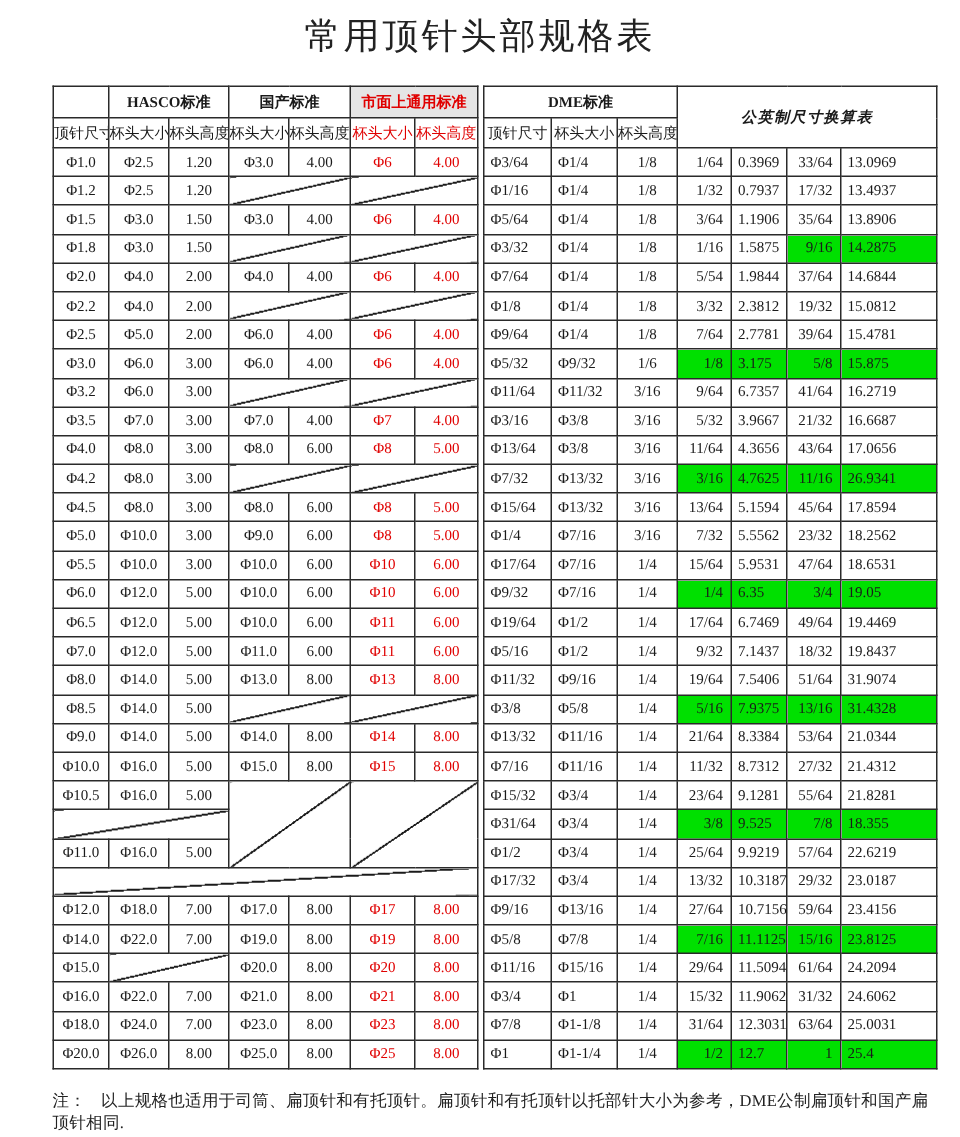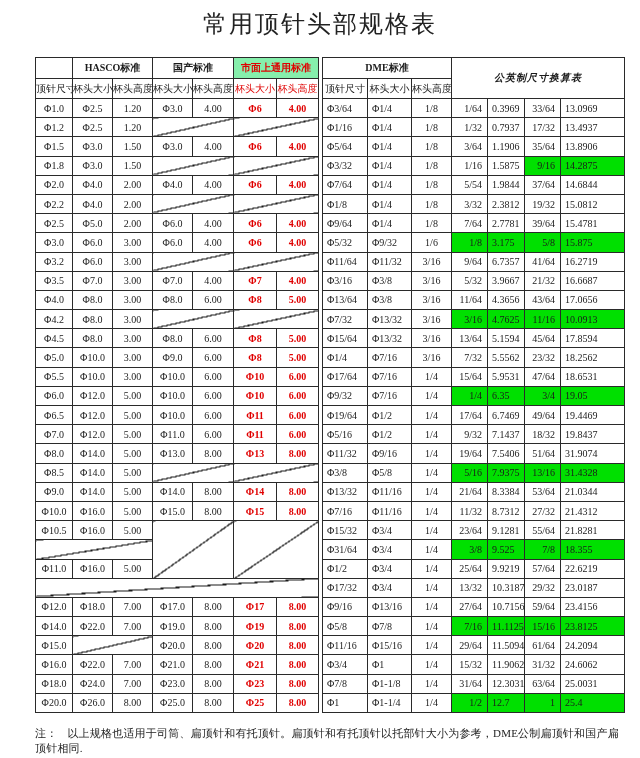--- a/index.html
+++ b/index.html
@@ -14,22 +14,22 @@
   }
   .tables{position:absolute;top:57px;left:35px;display:flex;gap:3px;}
   table{border-collapse:collapse;table-layout:fixed;border:1.5px solid #141414;}
   th,td{
     border:1px solid #2a2a2a;padding:0;font-size:10px;font-weight:400;
     text-align:center;vertical-align:middle;white-space:nowrap;overflow:hidden;
   }
   tr.grp th{height:20px;font-weight:bold;font-size:10px;}
   tr.sub th{height:19px;font-weight:400;}
   tbody tr{height:19.2px;}
-  .market{background:#86efac;color:#e00000;}
-  .red{color:#e00000;font-weight:bold;}
+  .market{background:#e5e5e5;color:#e00000;}
+  .red{color:#e00000;}
   .conv{font-weight:bold;font-size:11px;letter-spacing:1px;font-style:italic;}
   .g{background:#00e000;}
   .slash{
     background-image:linear-gradient(to bottom right,
       transparent calc(50% - 0.6px), #1a1a1a calc(50% - 0.6px),
       #1a1a1a calc(50% + 0.6px), transparent calc(50% + 0.6px));
   }
   .ta-l{text-align:left;padding-left:4px;}
   .ta-r{text-align:right;padding-right:5px;}
   .note{
@@ -454,21 +454,21 @@
           <td class="ta-r">43/64</td>
           <td class="ta-l">17.0656</td>
         </tr>
         <tr>
           <td class="ta-l">Φ7/32</td>
           <td class="ta-l">Φ13/32</td>
           <td>3/16</td>
           <td class="ta-r g">3/16</td>
           <td class="ta-l g">4.7625</td>
           <td class="ta-r g">11/16</td>
-          <td class="ta-l g">10.0913</td>
+          <td class="ta-l g">26.9341</td>
         </tr>
         <tr>
           <td class="ta-l">Φ15/64</td>
           <td class="ta-l">Φ13/32</td>
           <td>3/16</td>
           <td class="ta-r">13/64</td>
           <td class="ta-l">5.1594</td>
           <td class="ta-r">45/64</td>
           <td class="ta-l">17.8594</td>
         </tr>

